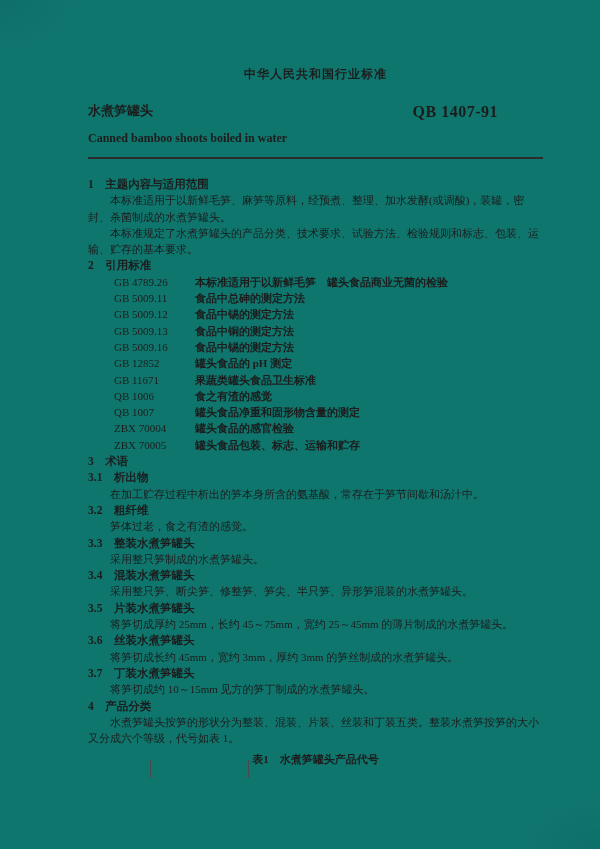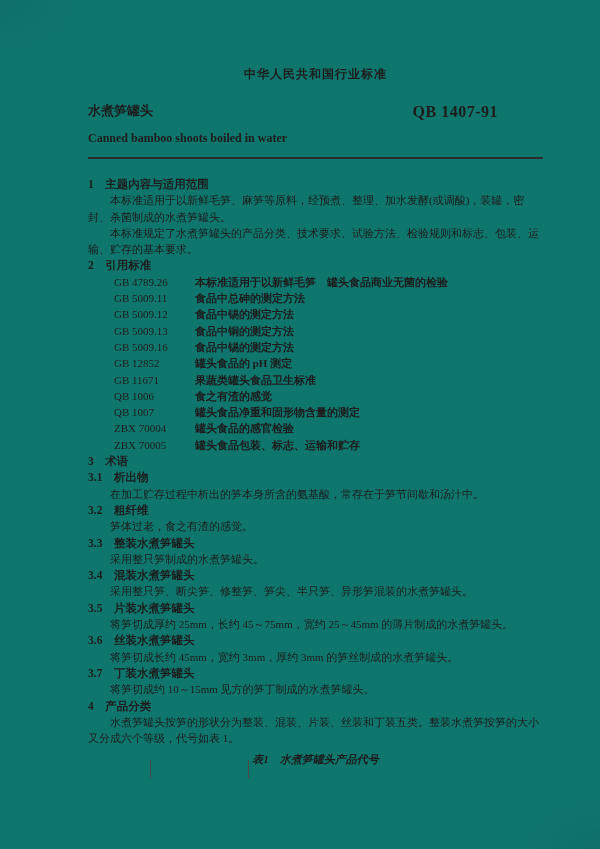--- a/index.html
+++ b/index.html
@@ -90,21 +90,20 @@
   }
   .sub-heading{
     font-weight:bold;
     font-size:11.5px;
   }
   .table-caption{
     margin-top:5px;
     text-align:center;
     font-weight:bold;
     font-size:11px;
-    font-style:italic;
   }
   .table-stub{
     position:absolute;
     top:760px;left:0;width:600px;height:20px;
   }
   .table-stub .vline{
     position:absolute;
     top:0;width:1px;height:18px;background:#4a4a4a;
   }
   .vline.v1{left:150px;}

